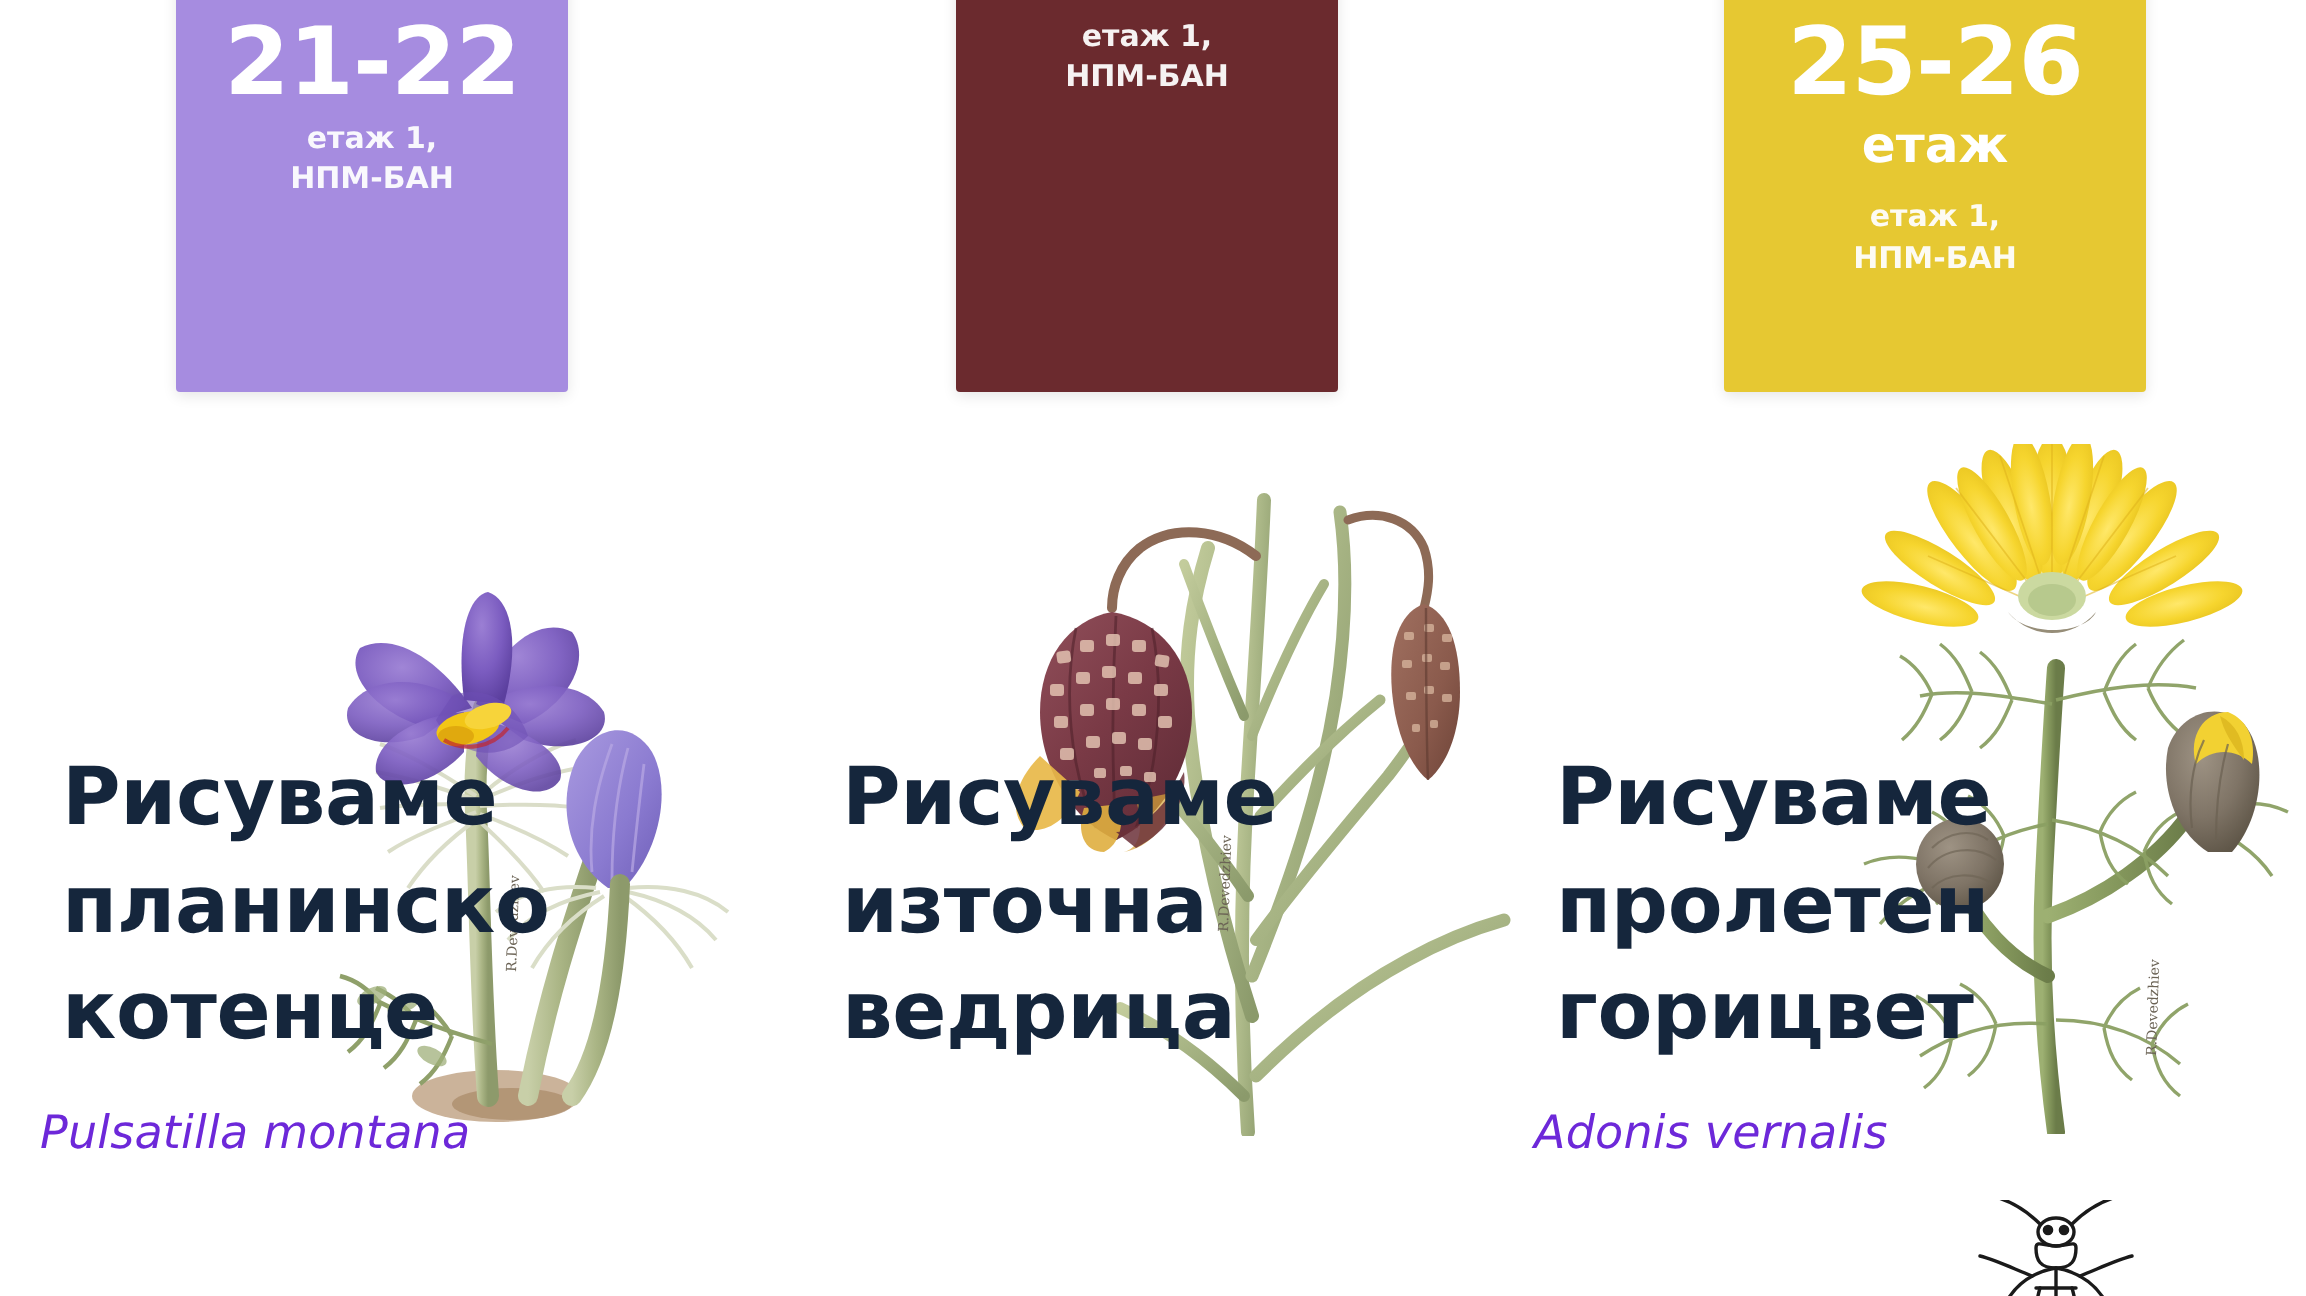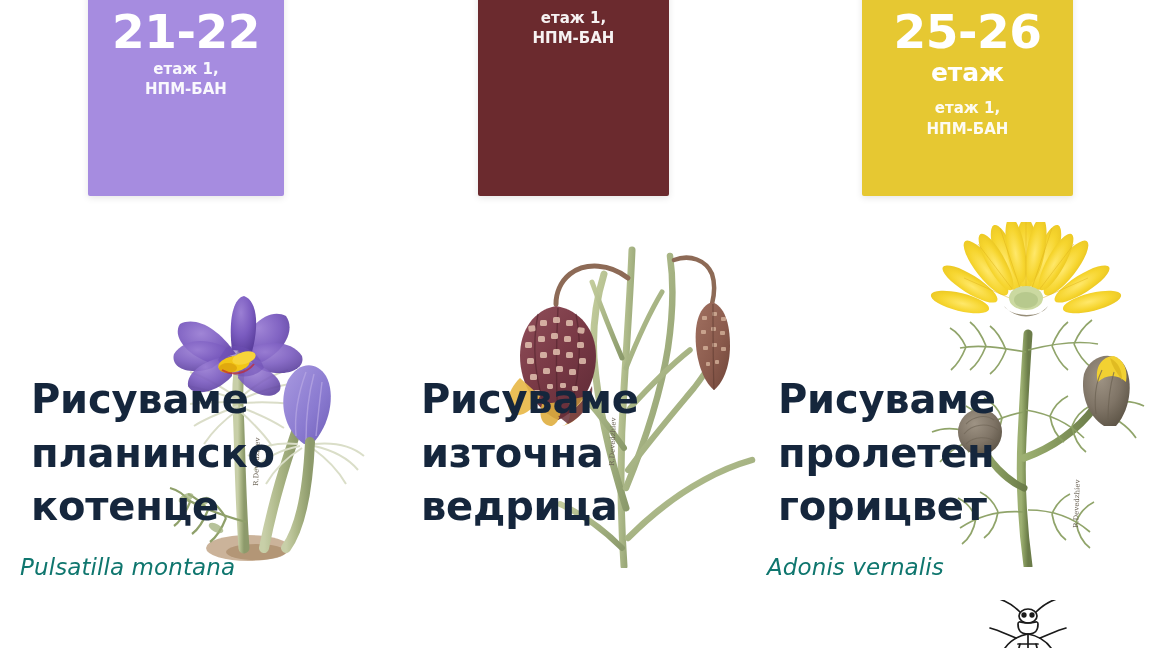--- a/index.html
+++ b/index.html
@@ -99,21 +99,21 @@
   .col-3 .col-title { left: 3px; }
 
   .col-latin {
     position: absolute;
     left: 20px;
     top: 358px;
     margin: 0;
     font-size: 23px;
     font-style: italic;
     font-weight: 400;
-    color: #0f766e;
+    color: #6d28d9;
     z-index: 4;
     letter-spacing: 0.1px;
   }
   .col-2 .col-latin { left: 20px; }
   .col-3 .col-latin { left: 5px; }
 
   
   .plant {
     position: absolute;
     z-index: 2;

